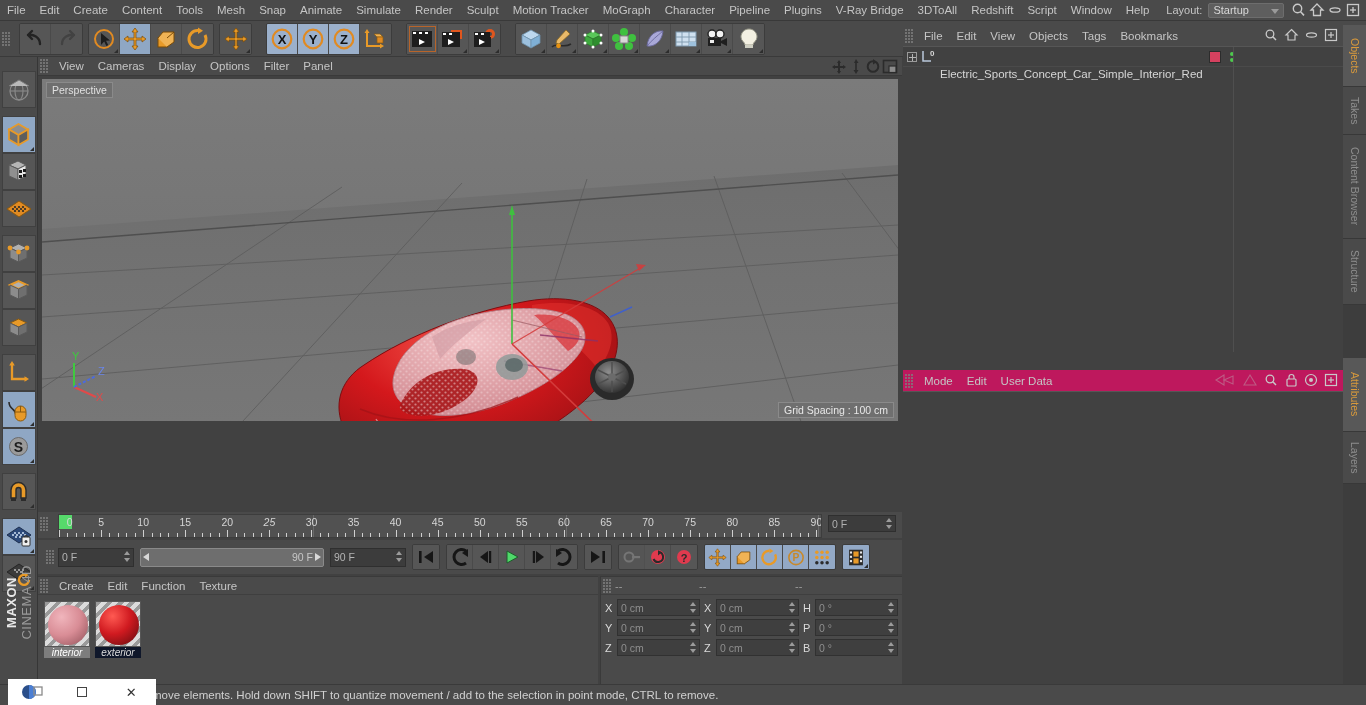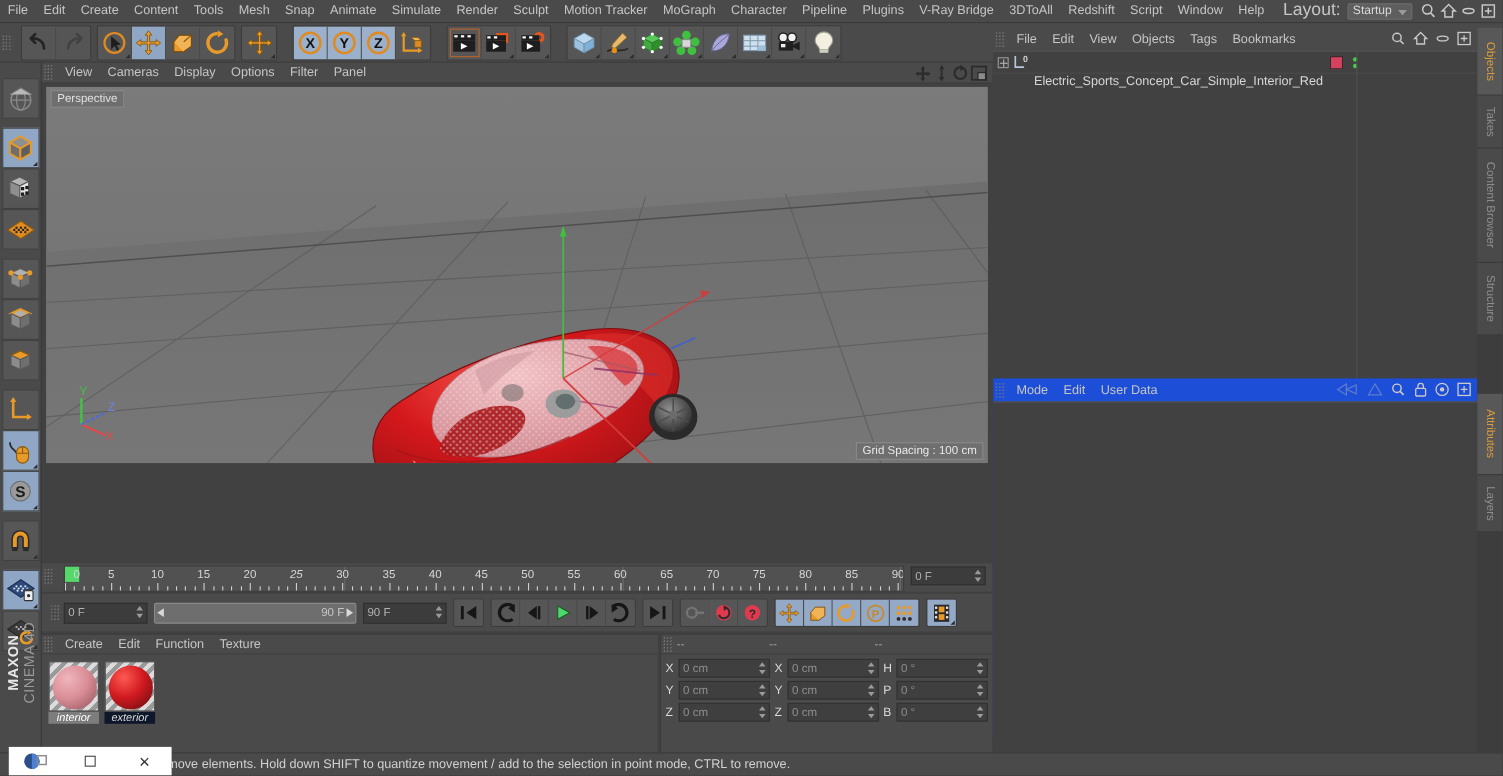--- a/index.html
+++ b/index.html
@@ -21,21 +21,21 @@
   }
   .menu-item { padding: 2px 7px; color: #c5c5c5; white-space: nowrap; cursor: default; font-size: 11.5px; }
 
   
   #menubar {
     position: absolute; left: 0; top: 0; width: 1366px; height: 21px;
     background: #4a4a4a; display: flex; align-items: center;
     border-bottom: 1px solid #393939;
   }
   #menubar .spacer { flex: 1; }
-  #layout-label { padding: 0 6px 0 10px; color: #c5c5c5; font-size: 16px; }
+  #layout-label { padding: 0 6px 0 10px; color: #c5c5c5; font-size: 11px; }
   #layout-select {
     width: 118px; height: 15px; background: #5e5e5e;
     border: 1px solid #6d6d6d; border-radius: 2px;
     display: flex; align-items: center; padding: 0 4px;
     color: #d8d8d8; font-size: 11px; position: relative;
   }
   #layout-select .caret {
     position: absolute; right: 4px; top: 5px;
     border-left: 4px solid transparent; border-right: 4px solid transparent;
     border-top: 5px solid #9a9a9a;
@@ -259,22 +259,22 @@
   }
   .plusbox::before { left: 4px; top: 1px; width: 1px; height: 7px; }
   .plusbox::after  { left: 1px; top: 4px; width: 7px; height: 1px; }
   .mat-tag-dot { width: 12px; height: 12px; flex: none; border: 1px solid #2c2c2c; }
   .green-dots { width: 7px; display: flex; flex-direction: column; gap: 2px; flex: none; }
   .green-dots i { width: 4px; height: 4px; border-radius: 50%; background: #4ec94e; display: block; }
   #obj-col-sep { position: absolute; left: 330px; top: 0; bottom: 0; width: 1px; background: #4f4f4f; }
 
   
   #attrman {
-    position: absolute; left: 903px; top: 344px; width: 440px; height: 326px;
-    background: #1d4ed8;
+    position: absolute; left: 903px; top: 370px; width: 440px; height: 326px;
+    background: #be185d;
   }
   #attr-menu { height: 21px; display: flex; align-items: center; position: relative; }
   #attr-menu .aicons { position: absolute; right: 4px; top: 3px; display: flex; gap: 6px; align-items: center; }
   #attr-body {
     position: absolute; left: 0; top: 21px; right: 0; bottom: 0; background: #414141;
     border-top: 1px solid #565656;
   }
 
   
   #vtabs {

